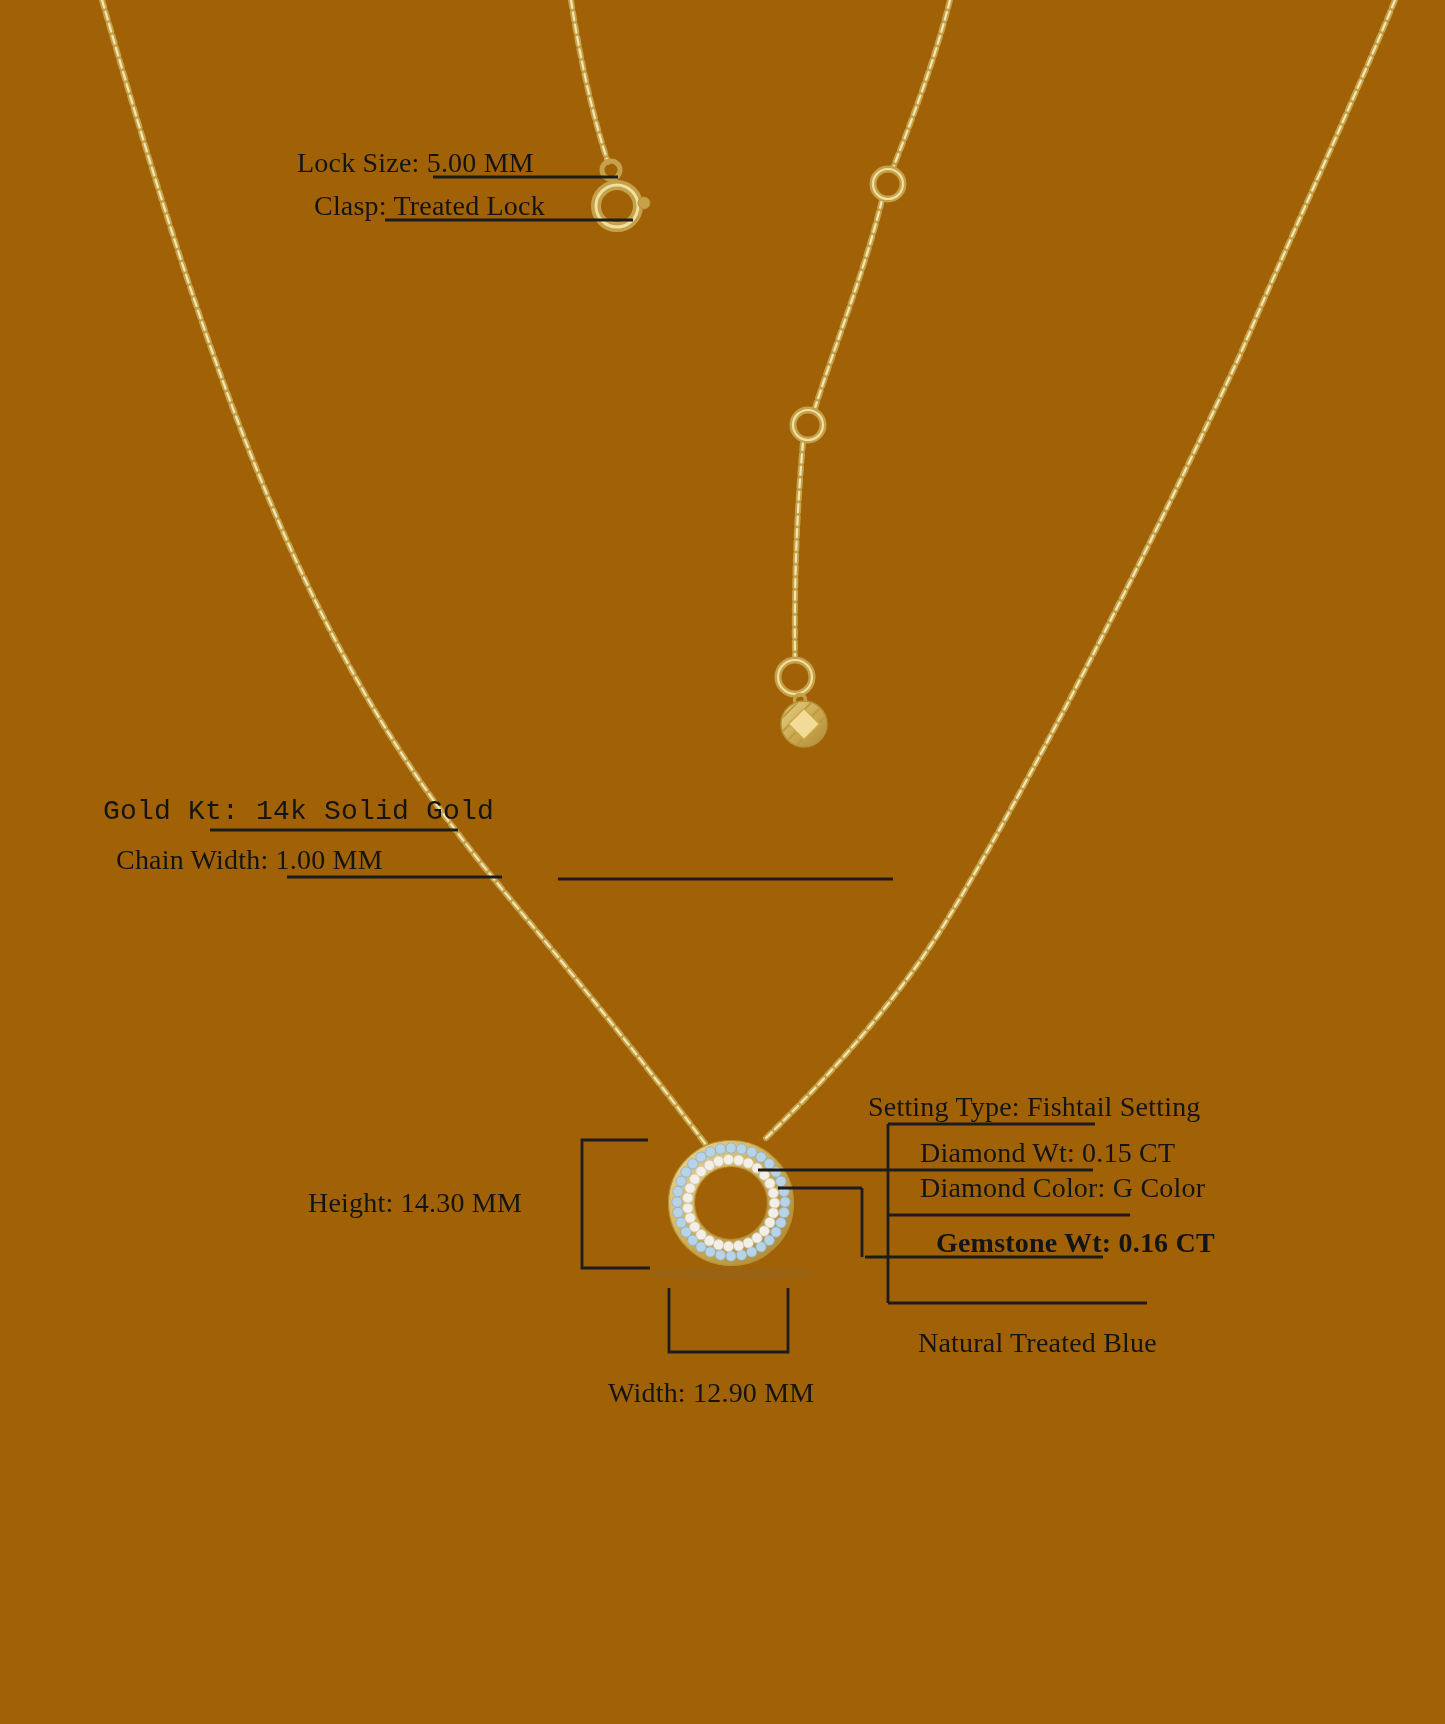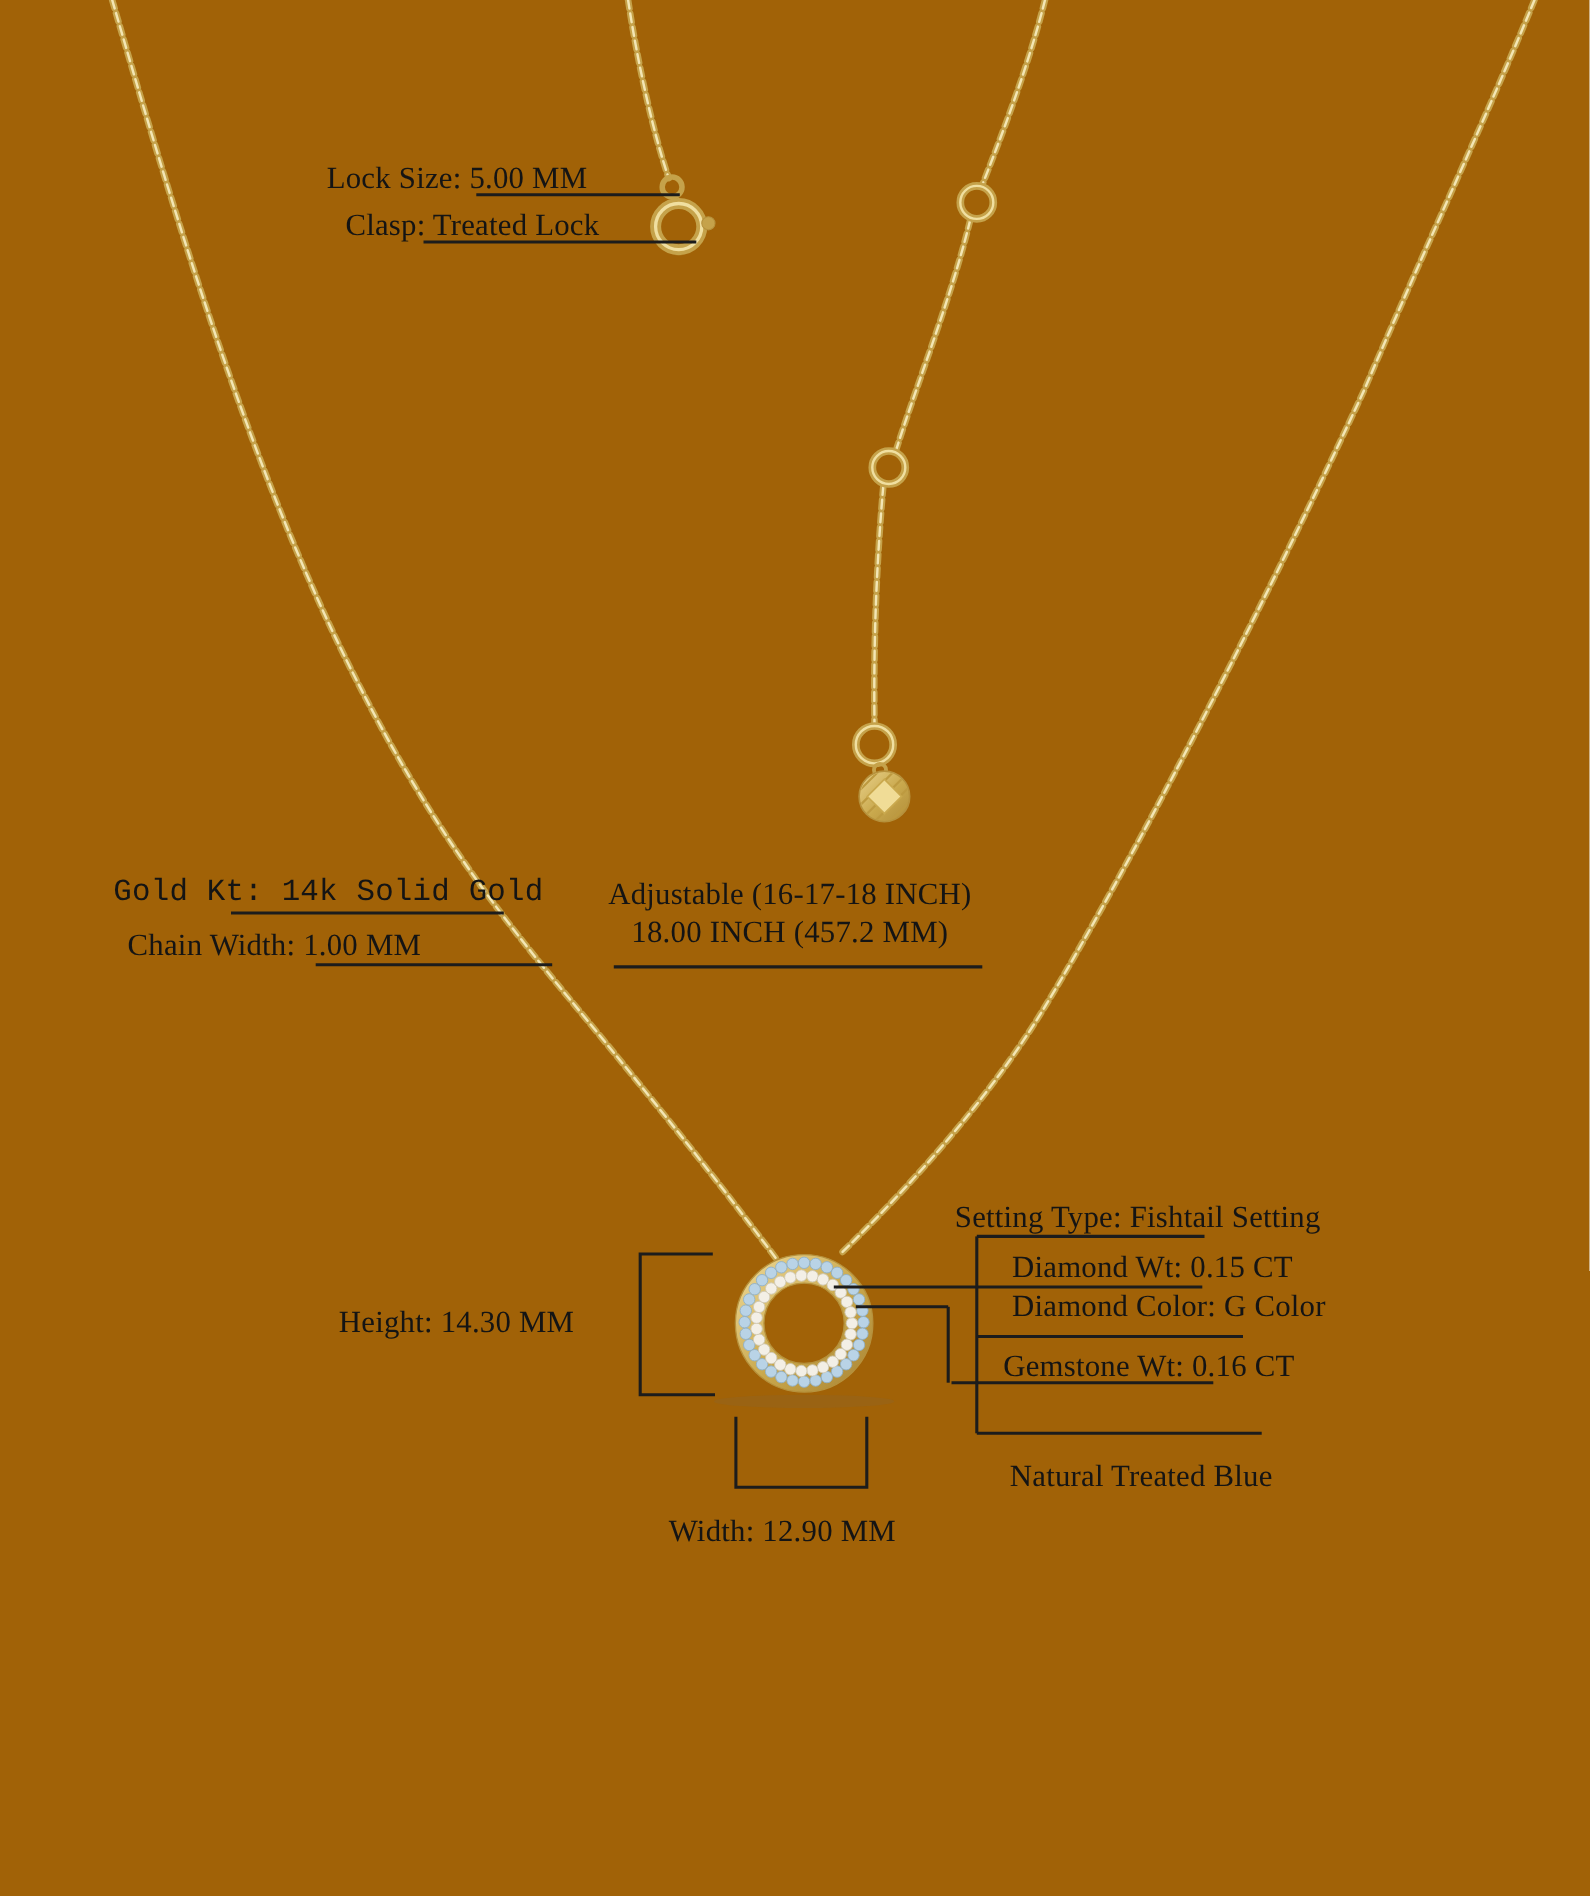--- a/index.html
+++ b/index.html
@@ -191,26 +191,22 @@
       <polyline class="ann" points="669,1288 669,1352 788,1352 788,1288"></polyline>
     </g>
   </svg>
 
   <div class="label" style="left:297px;top:146px;">Lock Size: 5.00 MM</div>
   <div class="label" style="left:314px;top:189px;">Clasp: Treated Lock</div>
 
   <div class="label" style="left:103px;top:795px;font-family:Liberation Mono, monospace;">Gold Kt: 14k Solid Gold</div>
   <div class="label" style="left:116px;top:843px;">Chain Width: 1.00 MM</div>
 
-  <div class="center-block" style="left:528px;top:797px;">
-    <div class="label">Adjustable (16-17-18 INCH)</div>
-    <div class="label">18.00 INCH (457.2 MM)</div>
-  </div>
 
   <div class="label" style="left:868px;top:1090px;">Setting Type: Fishtail Setting</div>
   <div class="label" style="left:920px;top:1136px;">Diamond Wt: 0.15 CT</div>
   <div class="label" style="left:920px;top:1171px;">Diamond Color: G Color</div>
-  <div class="label" style="left:912px;top:1226px;">Gemstone Wt: 0.16 CT</div>
+  <div class="label" style="left:936px;top:1226px;font-weight:bold;">Gemstone Wt: 0.16 CT</div>
   <div class="label" style="left:918px;top:1326px;">Natural Treated Blue</div>
 
   <div class="label" style="left:308px;top:1186px;">Height: 14.30 MM</div>
   <div class="label" style="left:608px;top:1376px;">Width: 12.90 MM</div>
 </div>
 
 </body></html>

